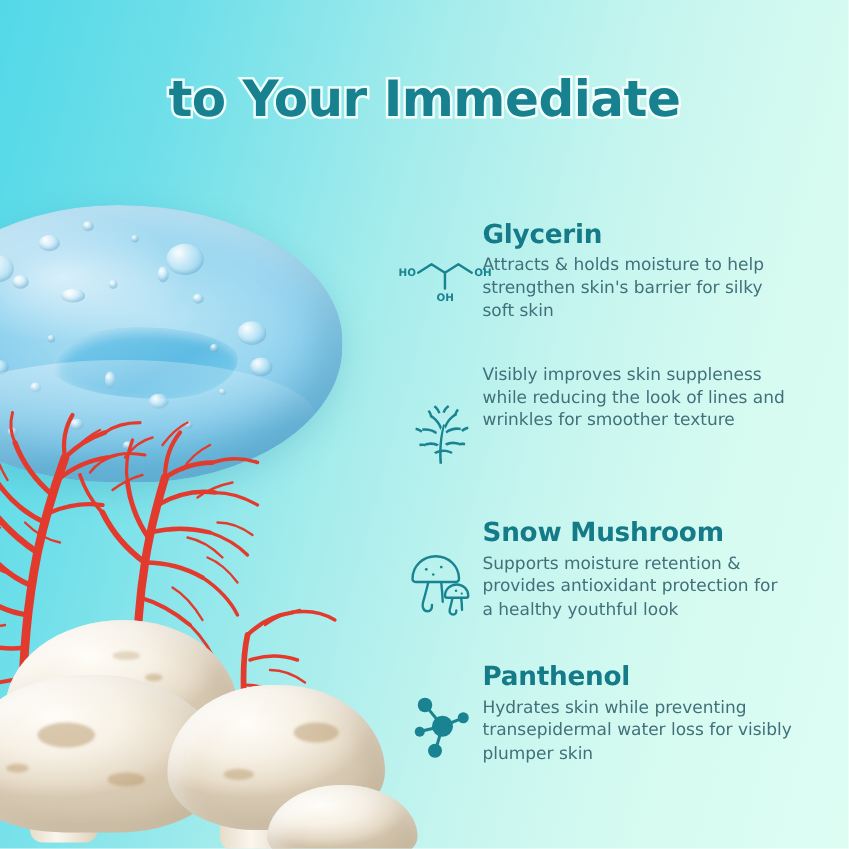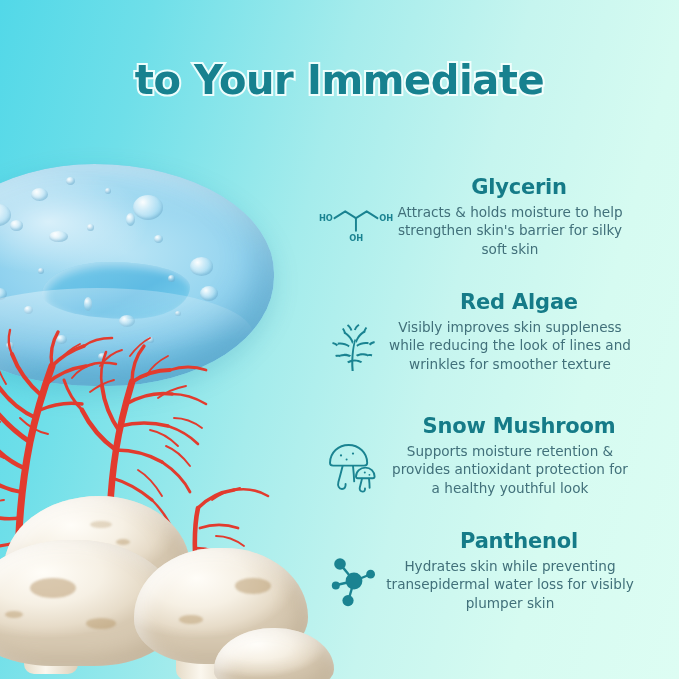--- a/index.html
+++ b/index.html
@@ -59,21 +59,21 @@
          -webkit-text-stroke:4px rgba(245,255,253,.92);
          paint-order:stroke fill;}
   .title .ln{display:block;}
 
   
   .list{position:absolute;left:300px;top:176px;width:352px;}
   .item{position:relative;min-height:84px;margin-bottom:21px;}
   .ico{position:absolute;left:15px;width:78px;display:flex;align-items:center;
        justify-content:center;}
   .ico svg{display:block;}
-  .txt{margin-left:86px;text-align:center;}
+  .txt{margin-left:86px;}
   .h{font-family:"DejaVu Sans",sans-serif;font-weight:bold;
      font-size:21px;line-height:1.1;color:#157b88;margin:0 0 4px 0;
      letter-spacing:-.2px;}
   .p{font-family:"DejaVu Sans",sans-serif;font-size:13.6px;line-height:1.34;
      color:#41707a;margin:0;max-width:248px;}
 
   
   .item-glycerin .ico{top:28px;}
   .item-algae    .ico{top:26px;}
   .item-mushroom .ico{top:24px;}
@@ -267,21 +267,20 @@
             <path d="M43.8 26.9c1.6-1.4 3.5-2.4 5.6-2.8l.4 2c-1.7.4-3.3 1.2-4.6 2.4l-1.4-1.6z"></path>
             <path d="M30.8 38c2.4-1.3 5.1-1.9 7.8-1.7 1.3.1 2.6.4 3.9.8l-.7 1.9c-3-1-6.3-.9-9.2.5l-1.8-1.5z"></path>
             <path d="M41.6 37.6c1.8-.6 3.8-.7 5.7-.2l-.6 2c-1.5-.4-3-.4-4.5.1l-.6-1.9z"></path>
             <path d="M28.9 12.8c.8-2.4 2.4-4.5 4.5-5.9l1.1 1.7c-1.7 1.1-3 2.8-3.7 4.7l-1.9-.5z"></path>
             <path d="M27.4 13.3c-.7-2.4-2.2-4.6-4.3-6.1l-1.2 1.6c1.7 1.2 3 2.9 3.6 4.9l1.9-.4z"></path>
             <path d="M22 44.8c2.3-1.5 5-2.3 7.8-2.3 2.6 0 5.2.7 7.4 2l-1.2 1.6c-3.8-2.1-8.5-2.1-12.3.1L22 44.8z"></path>
           </g>
         </svg>
       </div>
       <div class="txt">
-        <h2 class="h">Red Algae</h2>
         <p class="p">Visibly improves skin suppleness while reducing the look of lines and wrinkles for smoother texture</p>
       </div>
     </div>
 
     <div class="item item-mushroom">
       <div class="ico">
         <svg width="62" height="56" viewBox="0 0 62 56">
           <g stroke="#1a8391" stroke-width="1.9" fill="none" stroke-linecap="round" stroke-linejoin="round">
 
             <path d="M7 24 C7 13.5 15.6 6 25.6 6 C35.6 6 44.2 13.5 44.2 24 C44.2 25.6 42.8 26.6 41 26.6 L10.2 26.6 C8.4 26.6 7 25.6 7 24 Z"></path>

